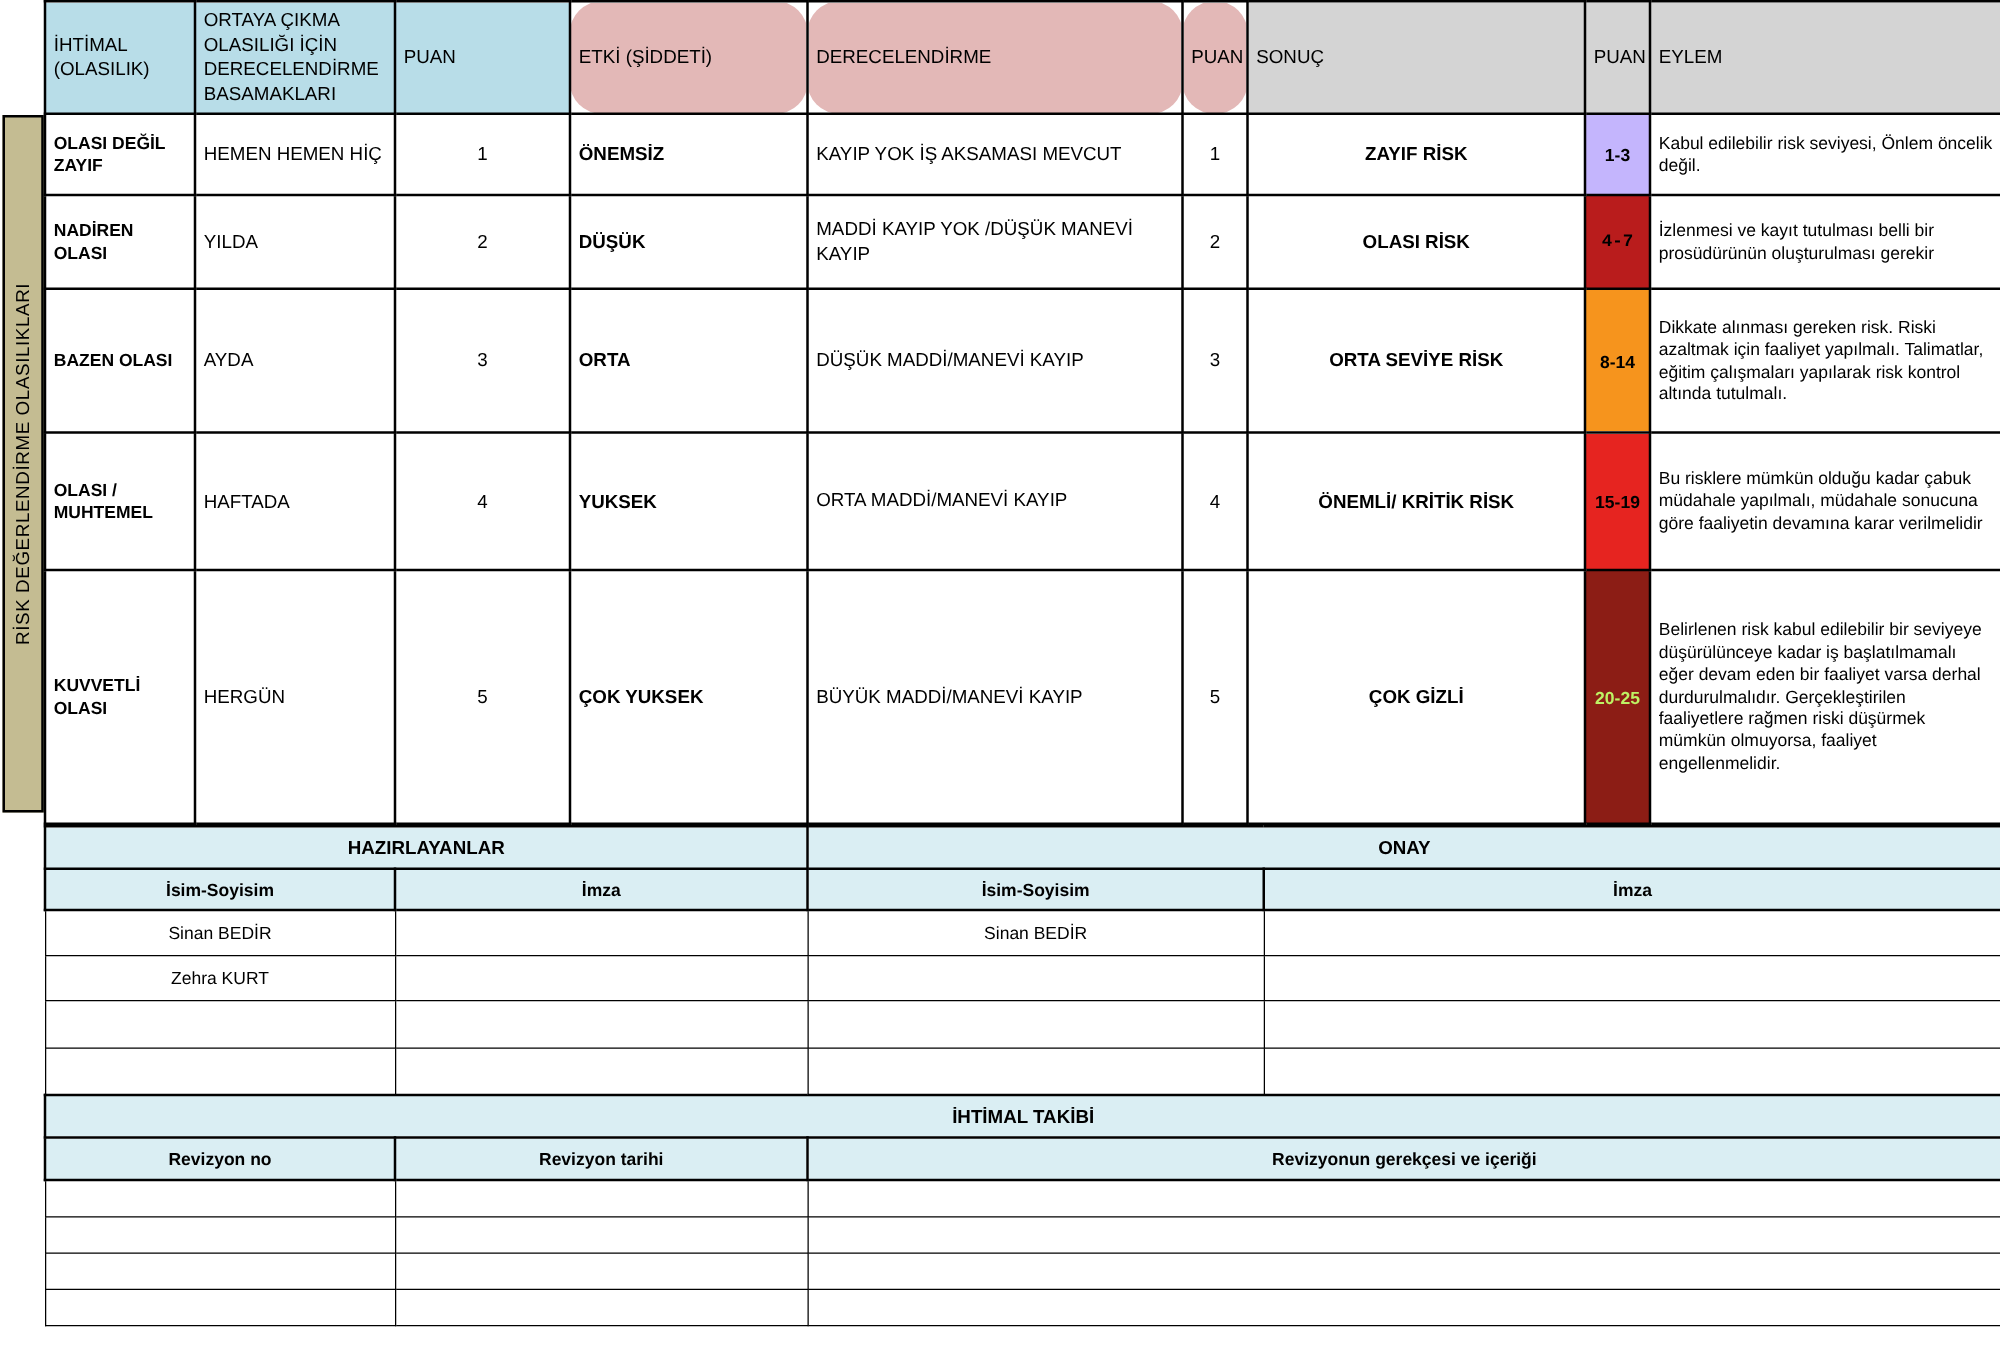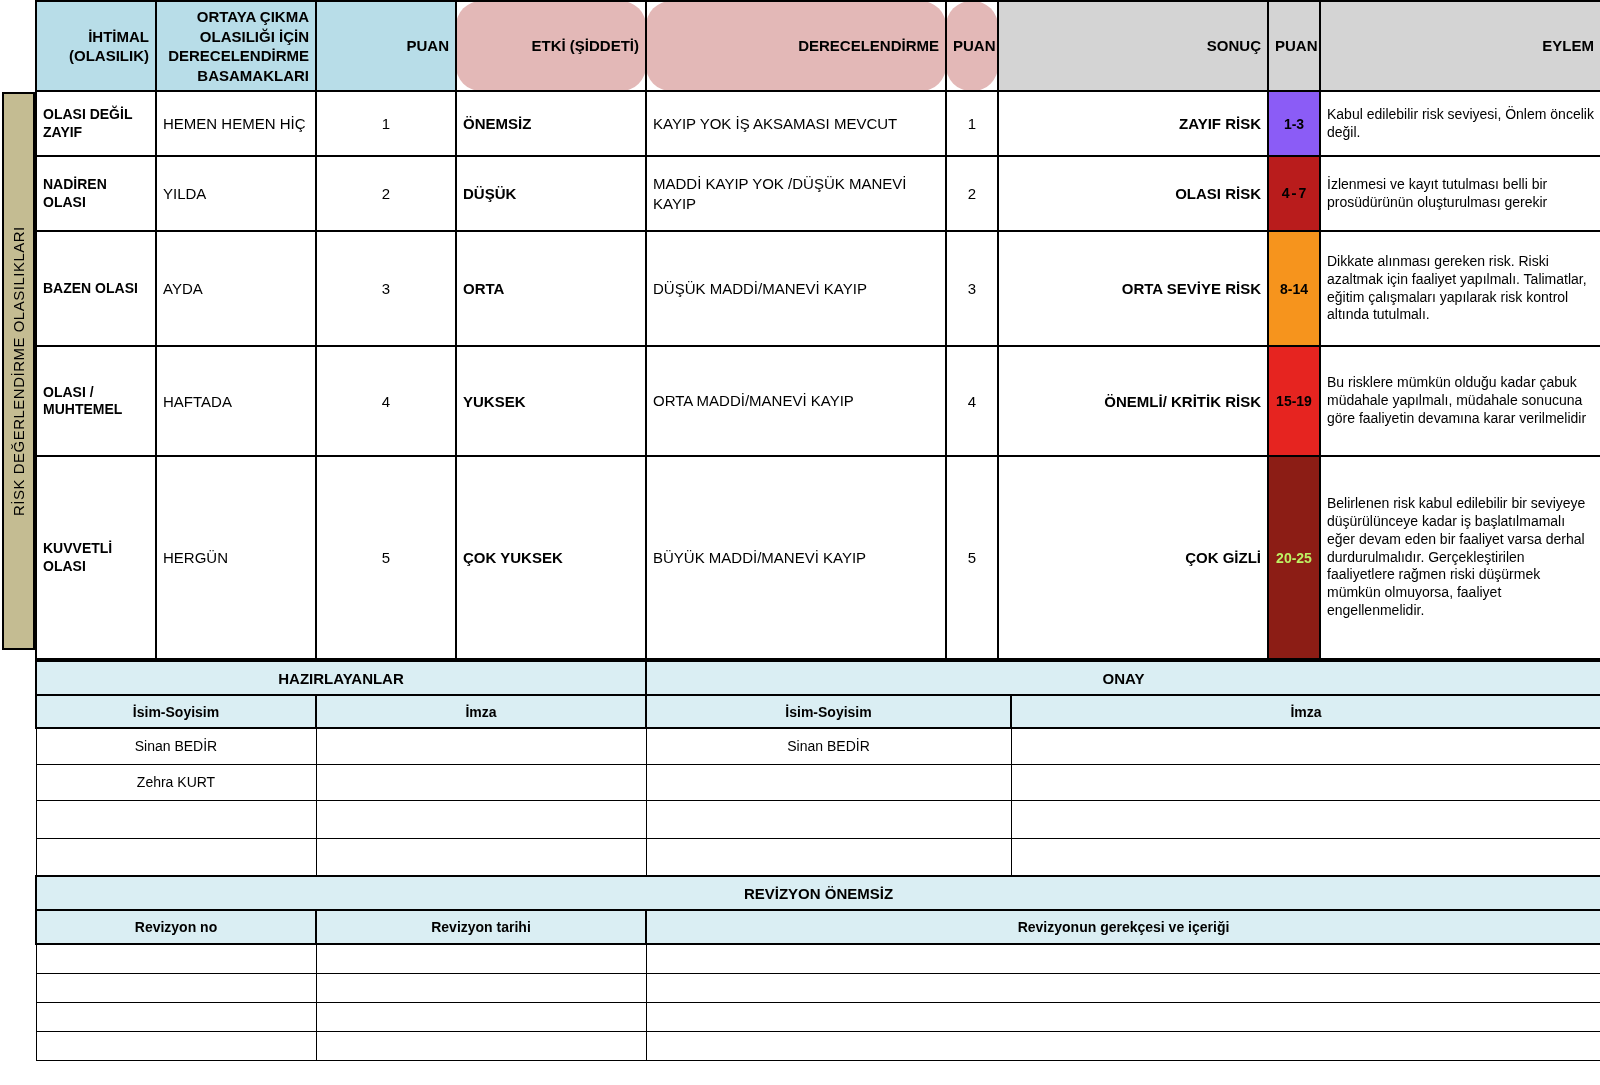--- a/index.html
+++ b/index.html
@@ -16,35 +16,35 @@
     display:flex;align-items:center;justify-content:center;
     font-size:15px;letter-spacing:.5px;text-align:center;
   }
   
   table{border-collapse:collapse;table-layout:fixed;}
   .risk-table{position:absolute;left:35px;top:0;width:1565px;}
   .risk-table th,.risk-table td{
     border:2px solid #000;padding:2px 6px;box-sizing:border-box;
     vertical-align:middle;overflow:hidden;
   }
-  .risk-table th{font-size:15px;font-weight:bold;text-align:right;line-height:1.3;}
+  .risk-table th{font-size:15px;font-weight:normal;text-align:left;line-height:1.3;}
   .h-blue{background:#b8dde8;}
   .h-pink{background:#e3b8b7;border-radius:25px;}
   .h-gray{background:#d4d4d4;}
   .row-h{height:90px;}
   .r1{height:65px;} .r2{height:75px;} .r3{height:115px;} .r4{height:110px;} .r5{height:203px;}
   .c-ihtimal{font-weight:bold;font-size:14px;text-align:left;line-height:1.25;}
   .c-basamak{font-size:15px;text-align:left;}
   .c-puan{font-size:15px;text-align:center;}
   .c-etki{font-weight:bold;font-size:15px;text-align:left;}
   .c-derece{font-size:15px;text-align:left;line-height:1.3;}
-  .c-sonuc{font-weight:bold;font-size:15px;text-align:right;}
+  .c-sonuc{font-weight:bold;font-size:15px;text-align:center;}
   .c-score{font-weight:bold;font-size:14px;text-align:center;}
   .c-eylem{font-size:14px;text-align:left;line-height:1.28;padding:3px 5px;}
-  .score-1{background:#8b5cf6;margin-top:48px;}
+  .score-1{background:#c4b5fd;margin-top:48px;}
   .score-2{background:#b91c1c;font-family:Liberation Mono, monospace;}
   .score-3{background:#f6941d;}
   .score-4{background:#e62420;}
   .score-5{background:#8c1d15;color:#bef264;}
   
   .sig-table{position:absolute;left:35px;top:660px;width:1565px;}
   .rev-table{position:absolute;left:35px;top:875px;width:1565px;}
   .sig-table td,.rev-table td{
     border:1.5px solid #000;box-sizing:border-box;padding:2px 6px;
     font-size:14px;text-align:center;vertical-align:middle;overflow:hidden;
@@ -194,21 +194,21 @@
 </table>
 
 <table class="rev-table">
   <colgroup>
     <col style="width:280px">
       <col style="width:330px">
       <col style="width:955px">
   </colgroup>
   <tbody>
     <tr class="sec-head rev-title">
-      <td colspan="3">REVİZYON ÖNEMSİZ</td>
+      <td colspan="3">İHTİMAL TAKİBİ</td>
     </tr>
     <tr class="sec-sub rev-sub">
       <td>Revizyon no</td>
       <td>Revizyon tarihi</td>
       <td>Revizyonun gerekçesi ve içeriği</td>
     </tr>
     <tr class="rev-empty">
       <td></td>
       <td></td>
       <td></td>

